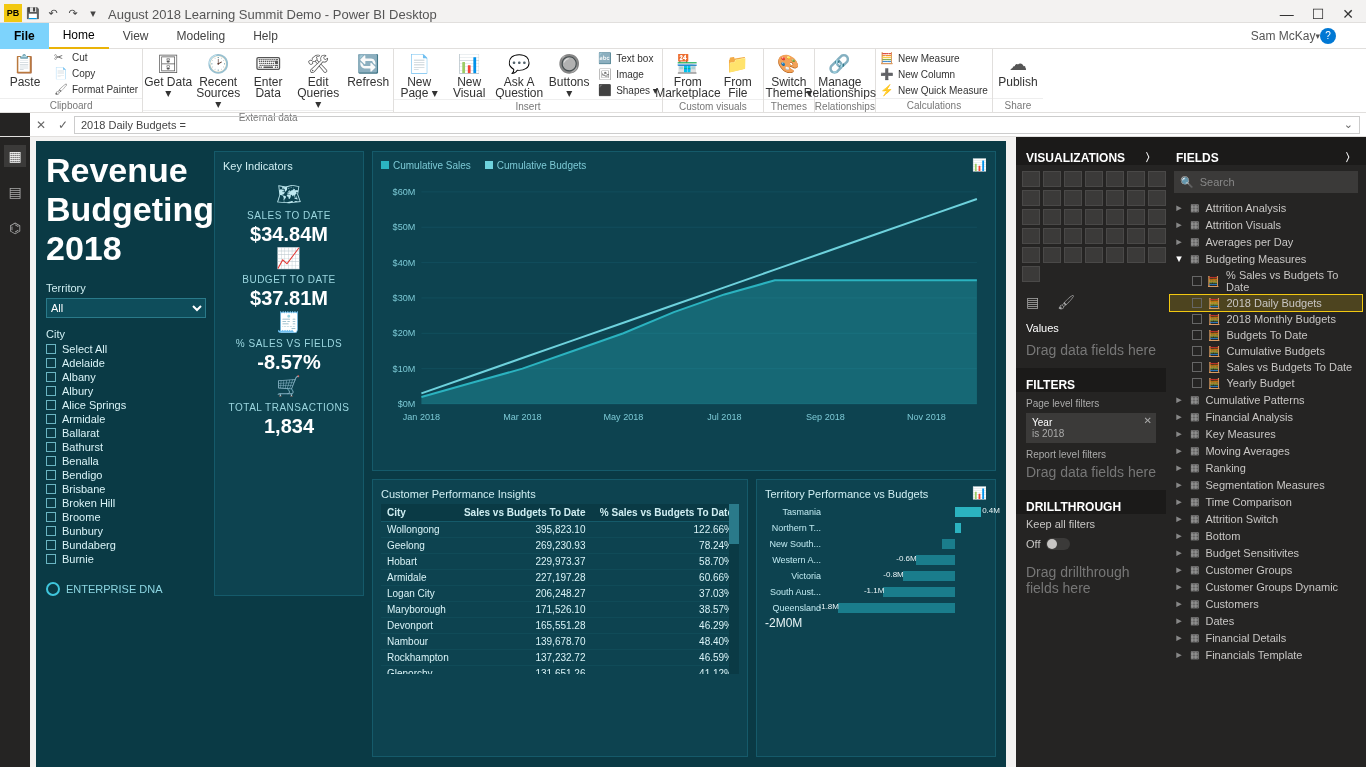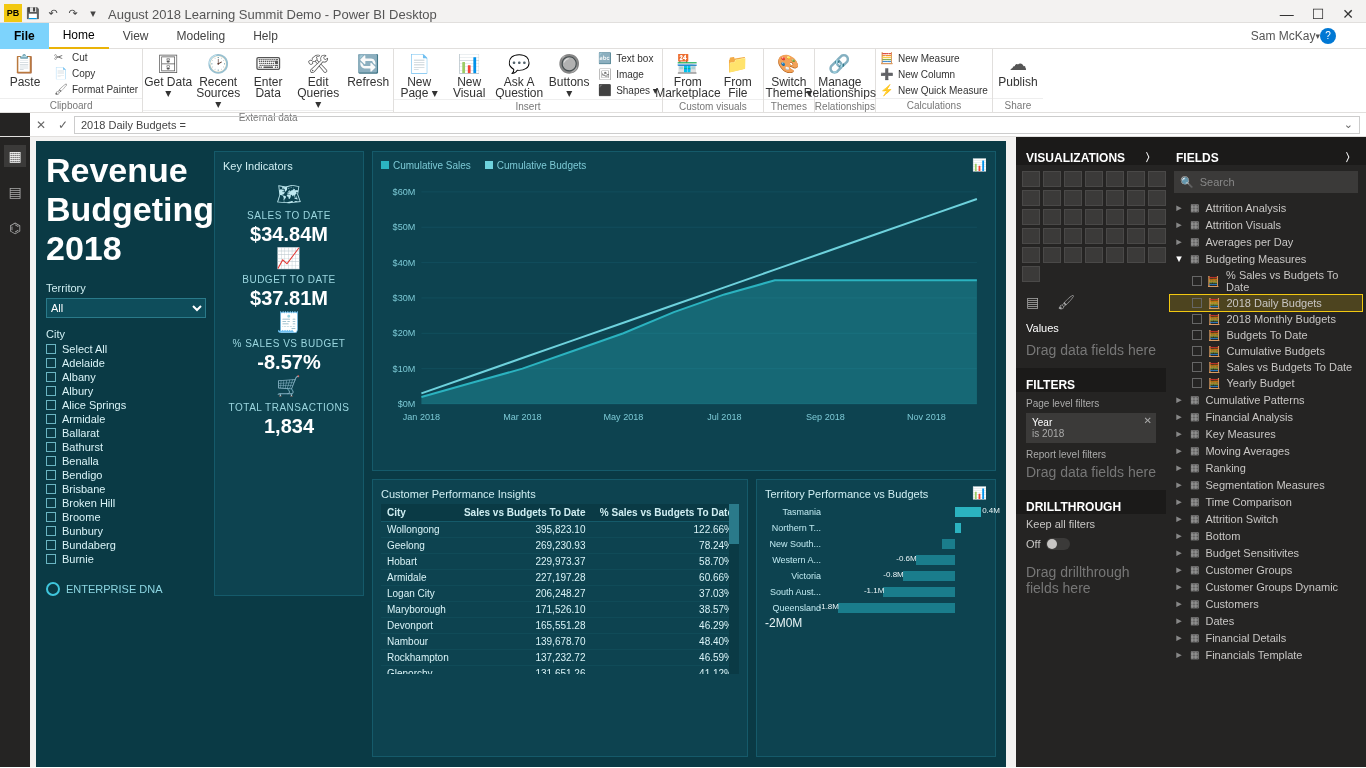--- a/index.html
+++ b/index.html
@@ -419,21 +419,21 @@
               <div class="cap">SALES TO DATE</div>
               <div class="val">$34.84M</div>
             </div>
             <div class="kpi">
               <div class="ic">📈</div>
               <div class="cap">BUDGET TO DATE</div>
               <div class="val">$37.81M</div>
             </div>
             <div class="kpi">
               <div class="ic">🧾</div>
-              <div class="cap">% SALES VS BUDGET</div>
+              <div class="cap">% SALES VS FIELDS</div>
               <div class="val">-8.57%</div>
             </div>
             <div class="kpi">
               <div class="ic">🛒</div>
               <div class="cap">TOTAL TRANSACTIONS</div>
               <div class="val">1,834</div>
             </div>
           </div>
       </div>
 

